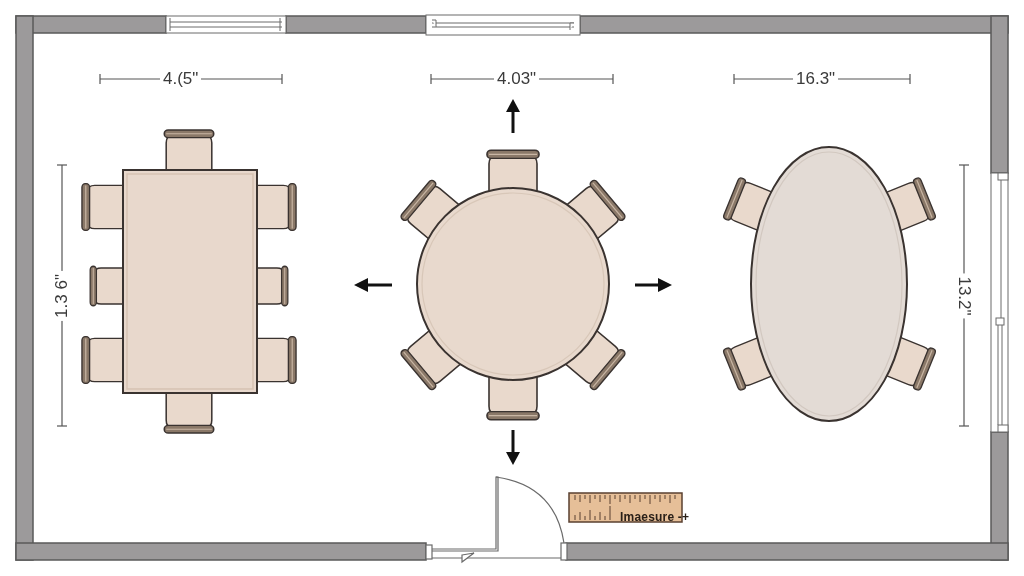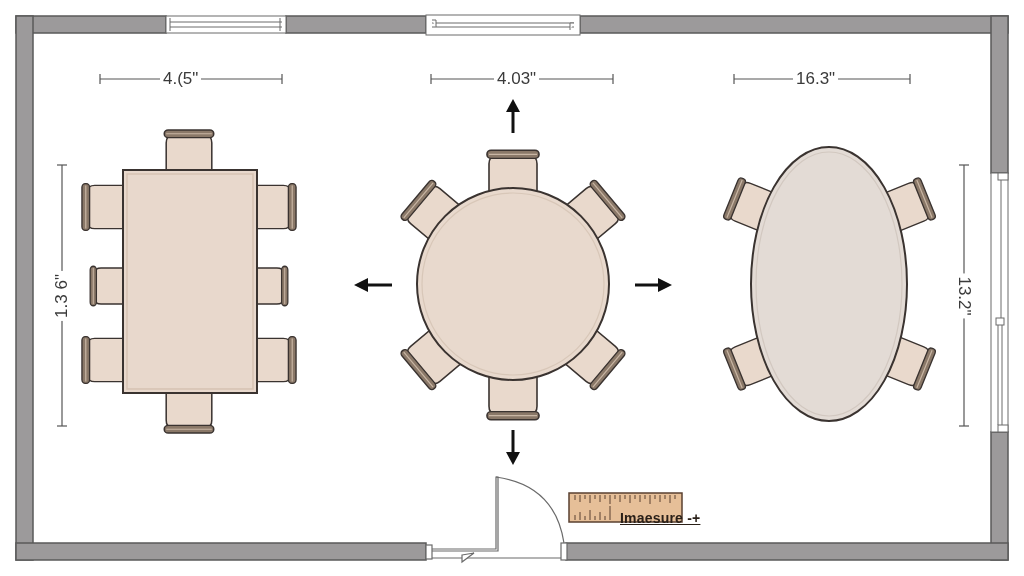--- a/index.html
+++ b/index.html
@@ -1,21 +1,21 @@
 <!DOCTYPE html>
 <html><head>
 <meta charset="utf-8">
 <style>
   html, body { margin: 0; padding: 0; background: #ffffff; }
   body { width: 1024px; height: 576px; overflow: hidden; position: relative; font-family: "Liberation Sans", "DejaVu Sans", sans-serif; }
   #plan { position: absolute; left: 0; top: 0; width: 1024px; height: 576px; }
   .dim-text { position: absolute; font-size: 17px; color: #3a3a3a; white-space: nowrap; background: #fff; padding: 0 3px; line-height: 18px; }
   .dim-text.vert-left { transform: translate(-50%, -50%) rotate(-90deg); }
   .dim-text.vert-right { transform: translate(-50%, -50%) rotate(90deg); }
-  .ruler-label { position: absolute; font-size: 14px; font-weight: bold; color: #2a2018; letter-spacing: 0.2px; white-space: nowrap; text-decoration: underline; }
+  .ruler-label { position: absolute; font-size: 12px; font-weight: bold; color: #2a2018; letter-spacing: 0.2px; white-space: nowrap; }
 </style>
 </head>
 <body>
 
 <svg id="plan" viewBox="0 0 1024 576" xmlns="http://www.w3.org/2000/svg">
   <defs>
     <g id="chair">
 
       <path d="M-24,-18 Q-24,-26 -18,-26 L18,-26 Q24,-26 24,-18 L24,18 L-24,18 Z" fill="#e9d9cc" stroke="#3a3330" stroke-width="1.6"></path>
       <rect x="-26" y="-33" width="52" height="9" rx="4" fill="#8a7868" stroke="#3a3330" stroke-width="1.6"></rect>

